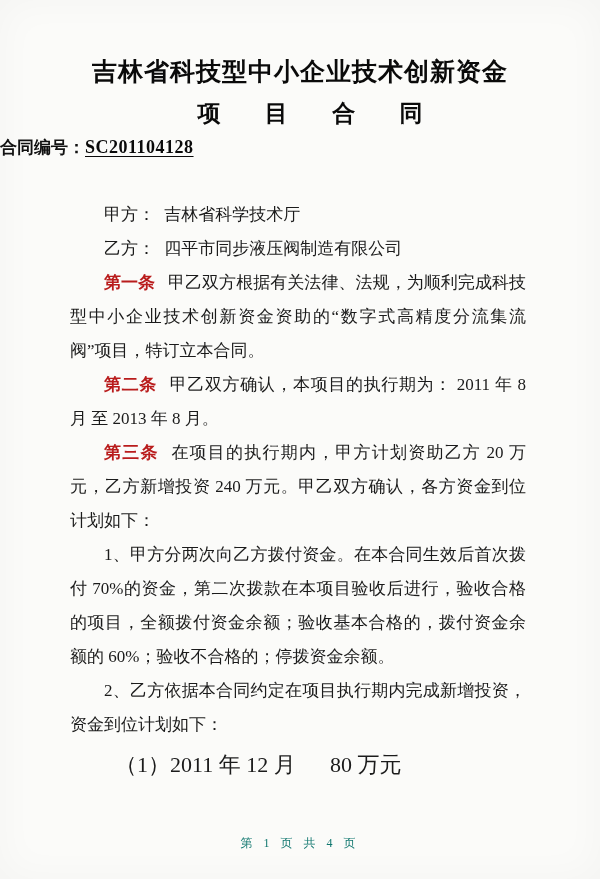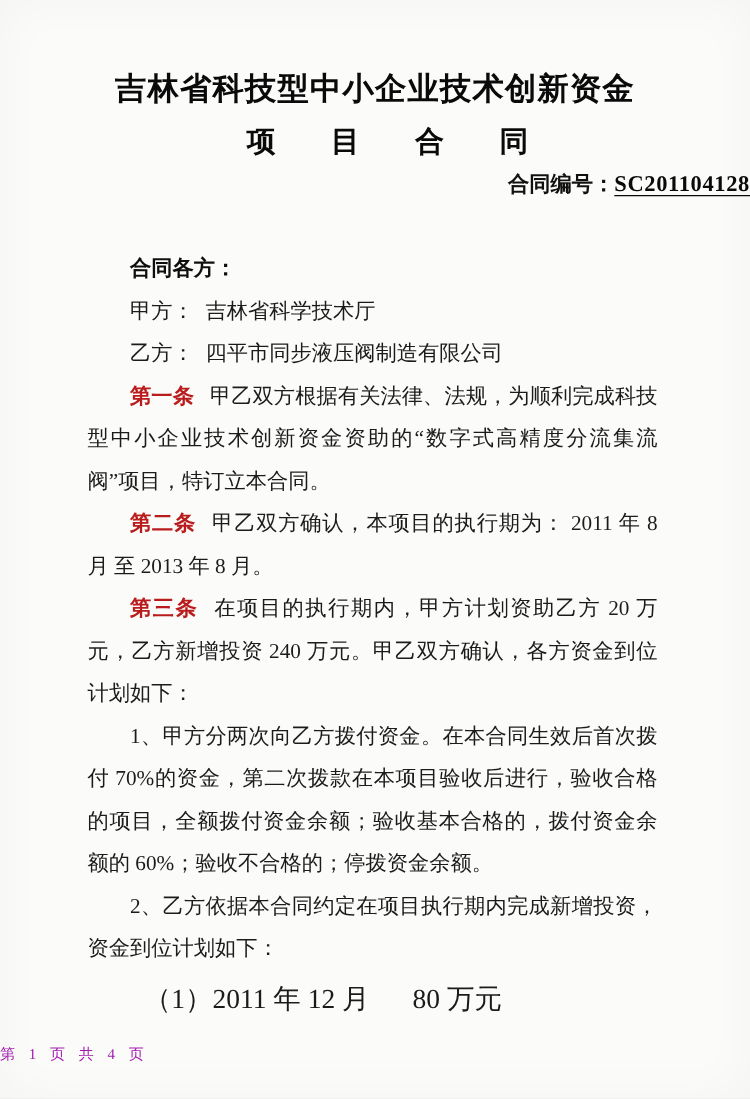--- a/index.html
+++ b/index.html
@@ -30,21 +30,21 @@
     font-weight:bold;
     font-size:23px;
     letter-spacing:19px;
     text-indent:19px;
     color:#0a0a0a;
     line-height:32px;
     padding-left:20px;
   }
   .contract-no-line{
     margin-top:5px;
-    text-align:right;
+    text-align:left;
     font-size:17px;
     line-height:26px;
     white-space:nowrap;
   }
   .contract-no-label{
     font-family:"Liberation Sans","DejaVu Sans",sans-serif;
     font-weight:bold;
     color:#111;
   }
   .contract-no-value{
@@ -85,42 +85,41 @@
     padding-left:45px;
     line-height:40px;
     font-size:22px;
   }
   .schedule-date{width:215px;}
   .schedule-amount{}
   .page-footer{
     position:absolute;
     left:0;right:0;
     bottom:27px;
-    text-align:left;
+    text-align:center;
     font-size:12px;
     letter-spacing:4px;
-    color:#a21caf;
+    color:#0f766e;
   }
 </style>
 </head>
 <body>
 
 <div class="page">
 
   <div class="doc-title">吉林省科技型中小企业技术创新资金</div>
 
   <div class="doc-subtitle">项 目 合 同</div>
 
   <div class="contract-no-line">
     <span class="contract-no-label">合同编号：</span><span class="contract-no-value">SC201104128</span>
   </div>
 
   <div class="body-text">
 
-    <div class="parties-heading">合同各方：</div>
 
     <div class="party-line">
       <span class="party-label">甲方：</span><span>吉林省科学技术厅</span>
     </div>
 
     <div class="party-line">
       <span class="party-label">乙方：</span><span>四平市同步液压阀制造有限公司</span>
     </div>
 
     <p class="clause">

